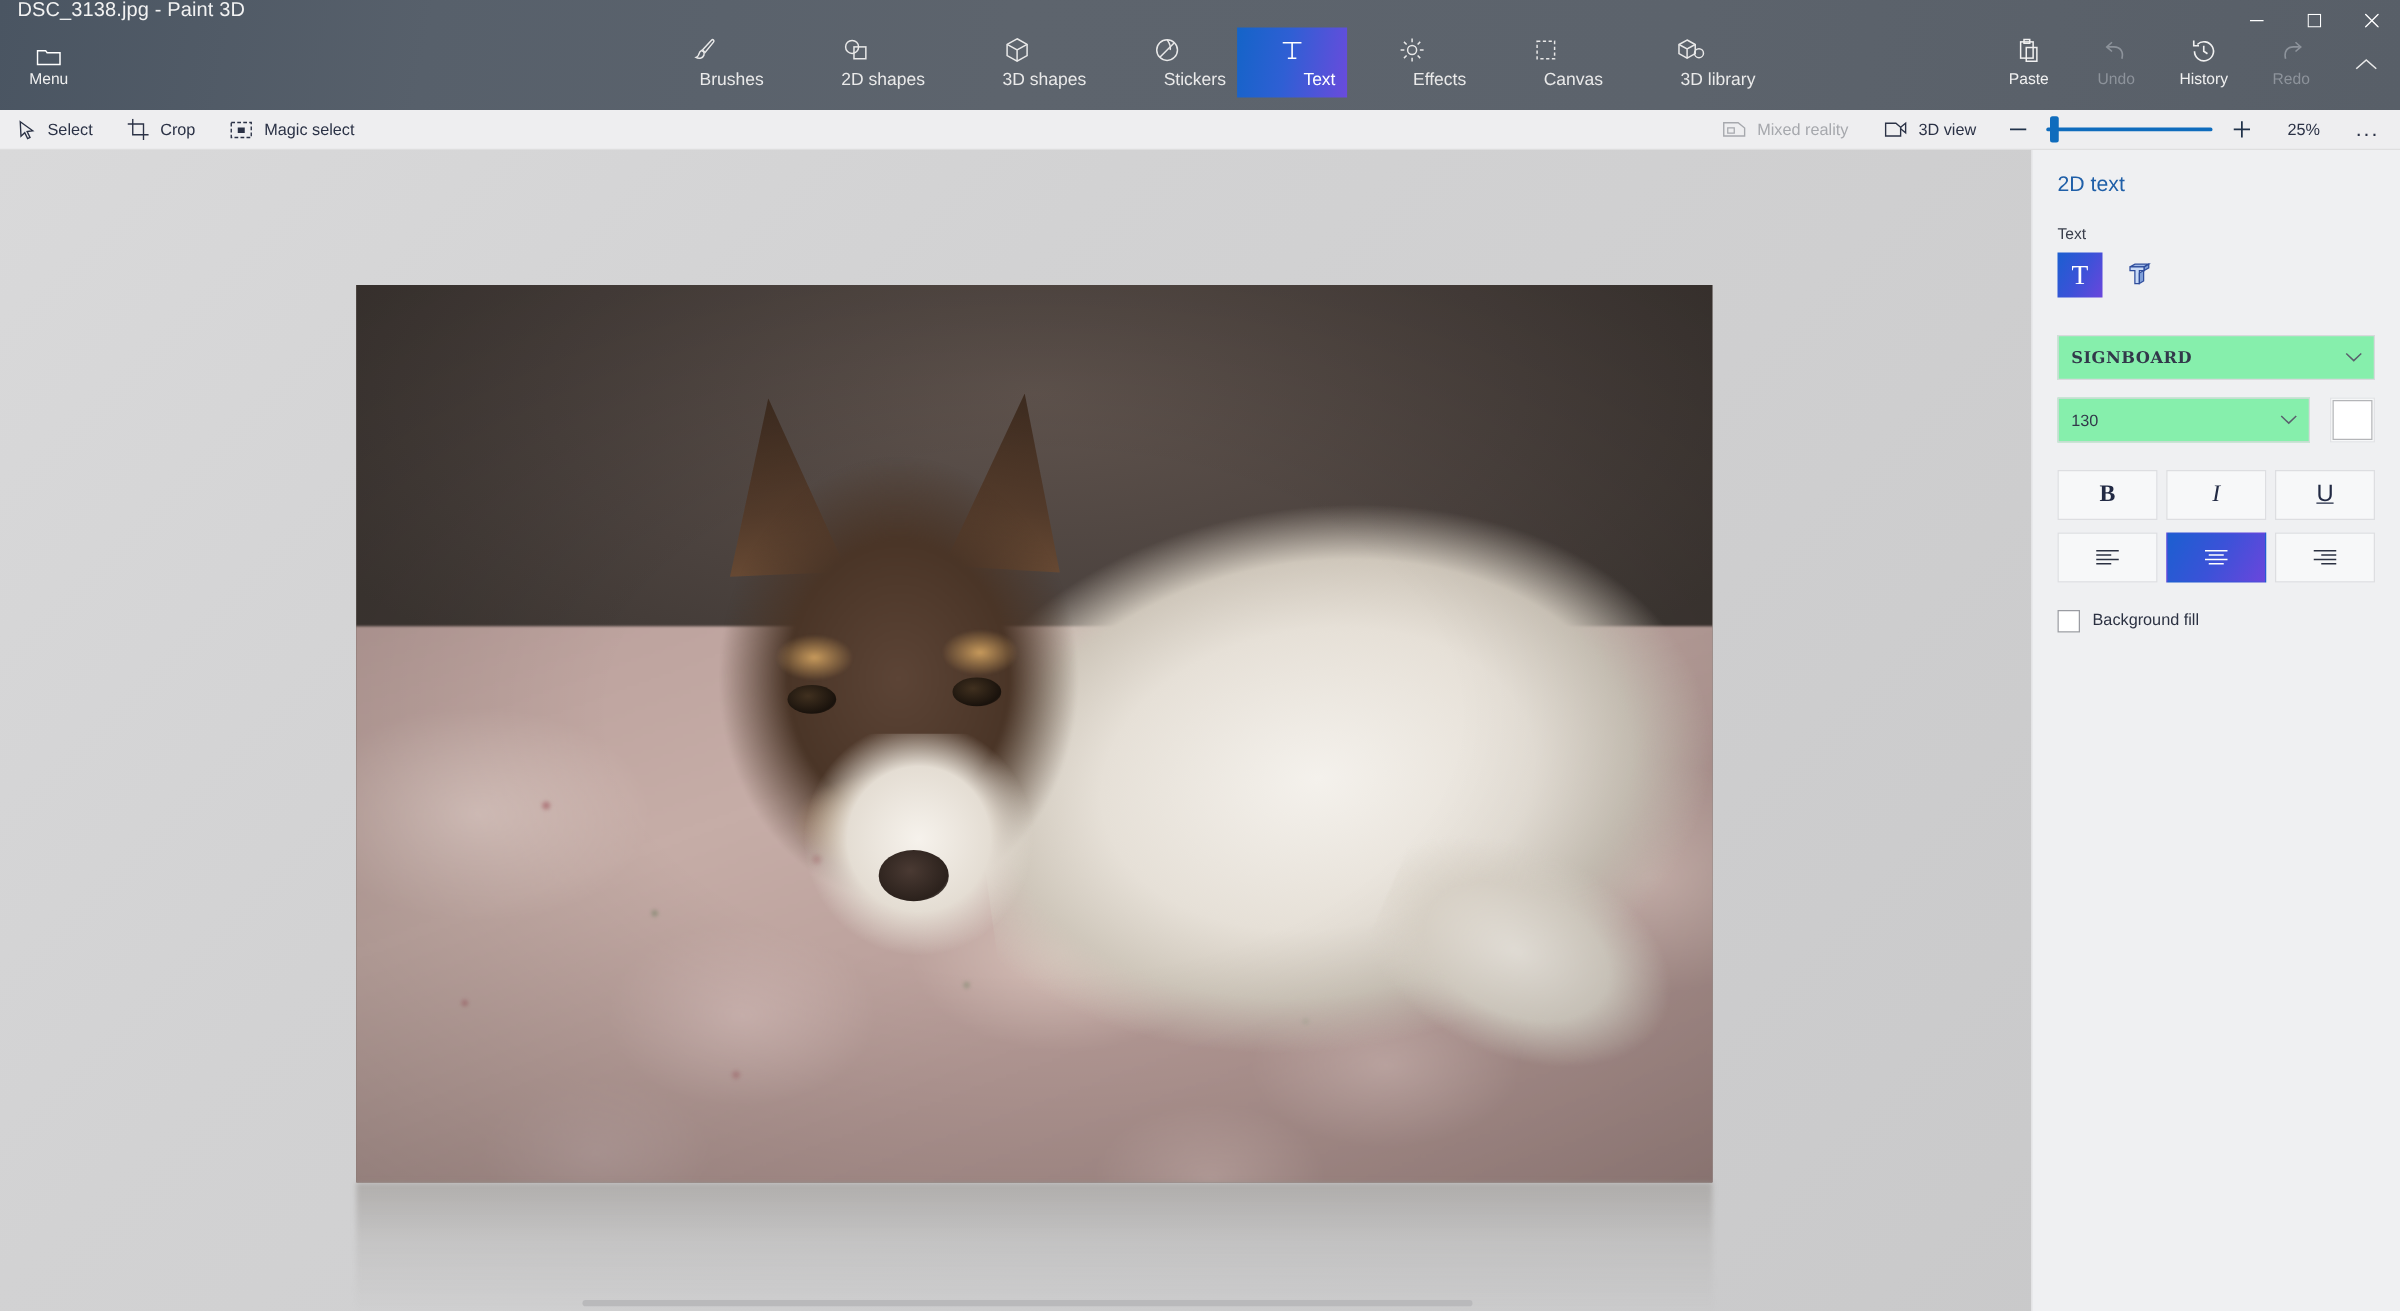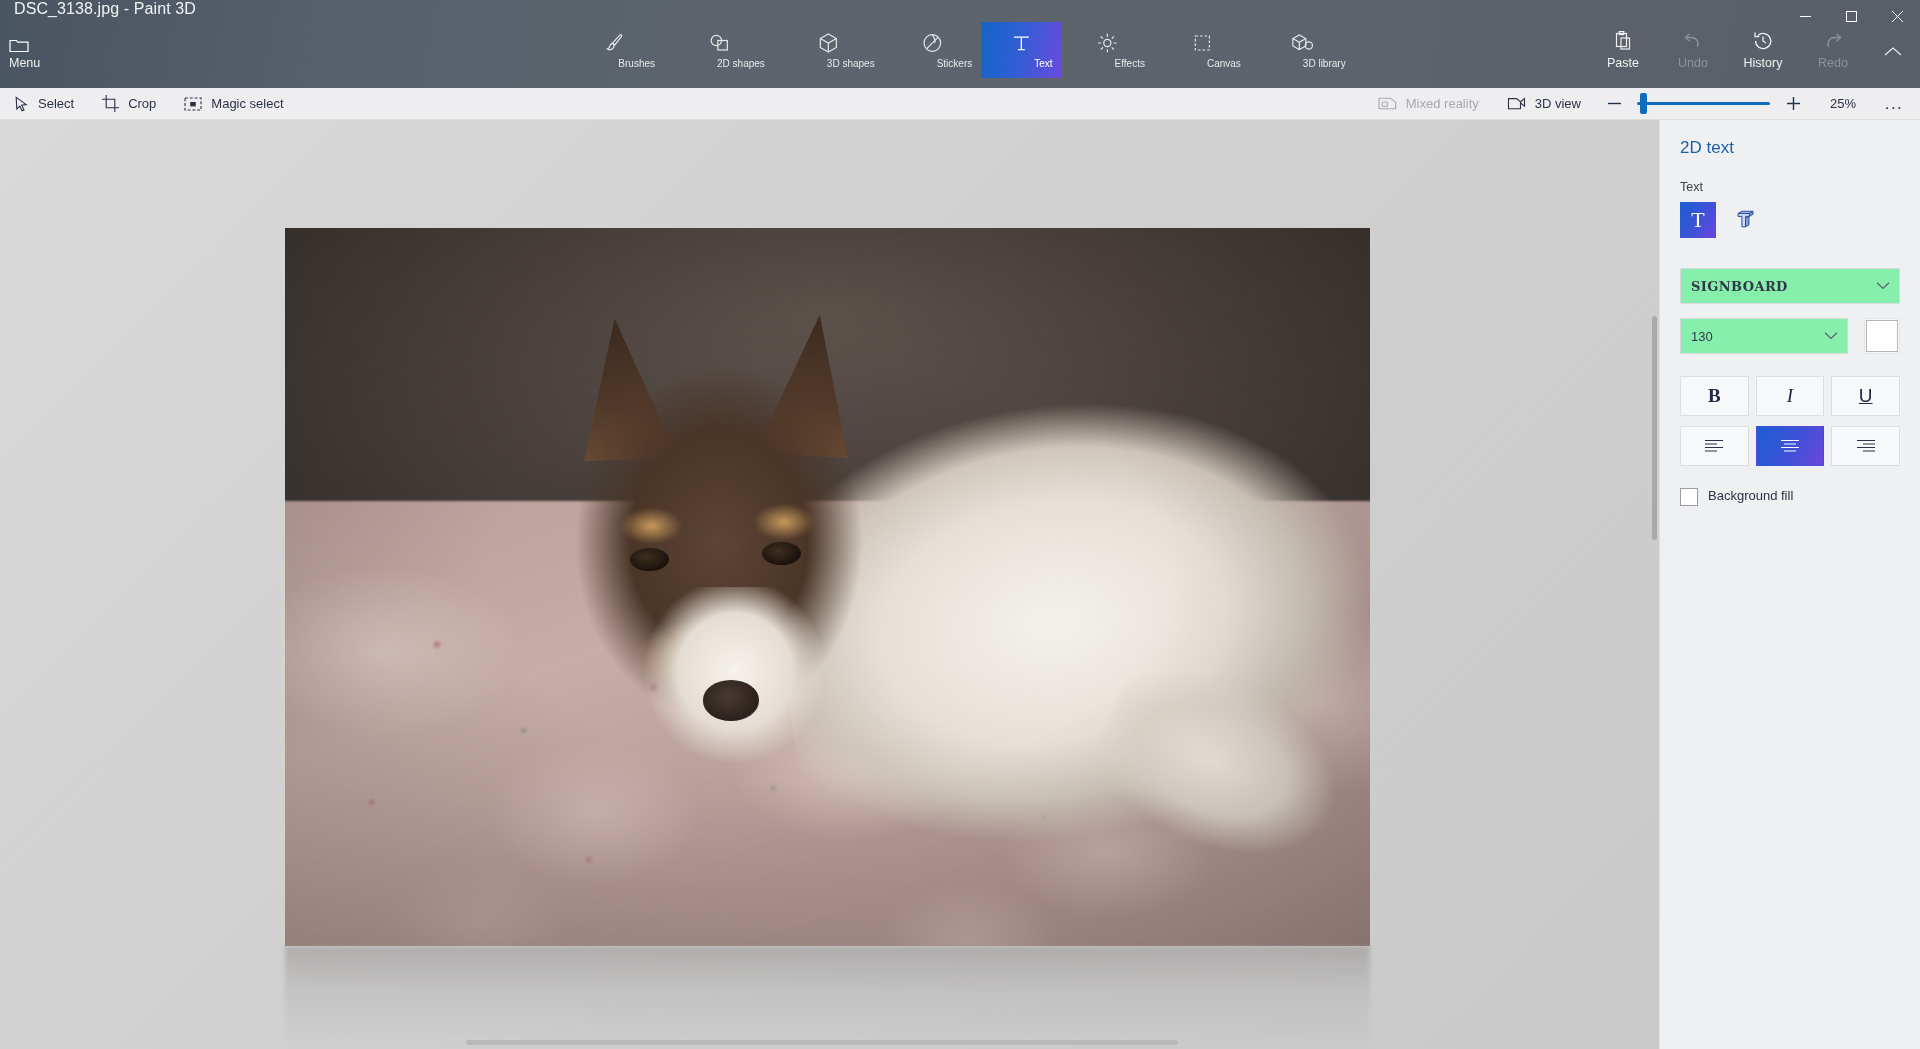--- a/index.html
+++ b/index.html
@@ -22,36 +22,36 @@
   }
   .wincontrols { position:absolute; right:0; top:0; height:32px; display:flex; }
   .wc {
     width:46px; height:32px; display:flex; align-items:center; justify-content:center;
     color:#ffffff;
   }
   .wc svg { display:block; }
 
   .menu-btn {
     position:absolute; left:9px; top:28px; width:60px; height:50px;
-    display:flex; flex-direction:column; justify-content:center;
+    display:flex; flex-direction:column; align-items:center; justify-content:center;
     gap:3px; color:#fff;
   }
   .menu-btn .lbl { font-size:12.5px; color:#f0f0f0; }
 
   
   .tabs {
     position:absolute; left:50%; transform:translateX(-50%); top:22px;
     display:flex; height:56px; align-items:stretch;
   }
   .tab {
     min-width:68px; padding:0 9px; height:56px;
     display:flex; flex-direction:column; align-items:center; justify-content:center;
     gap:4px; color:#eaeaea;
   }
-  .tab .lbl { font-size:10px; white-space:nowrap;margin-left:44px; }
+  .tab .lbl { font-size:14px; white-space:nowrap;margin-left:44px; }
   .tab.active {
     background:linear-gradient(100deg,#1464c8 0%,#2f5fd4 45%,#6a4bdc 100%);
     color:#ffffff;
   }
   .tab.active .lbl { color:#fff; }
 
   
   .rtools { position:absolute; right:52px; top:22px; display:flex; height:56px; }
   .rtool {
     width:70px; height:56px; display:flex; flex-direction:column;
@@ -247,21 +247,21 @@
     background:#a9a9ab; border-radius:3px;
   }
   
   .hscroll {
     position:absolute; left:466px; top:1040px; width:712px; height:5px;
     background:#b9b9bb; border-radius:3px;
   }
 
   
   .panel {
-    position:absolute; right:0; top:120px; width:261px; height:929px;
+    position:absolute; right:0; top:120px; width:295px; height:929px;
     background:#eff0f2; border-left:1px solid #e2e2e4;
     padding:18px 20px;
   }
   .panel-title { font-size:17px; color:#1f5fa8; margin-bottom:22px; }
   .panel-label { font-size:12.5px; color:#3a3f4c; margin-bottom:8px; }
   .type-row { display:flex; align-items:center; gap:12px; margin-bottom:30px; }
   .type-btn {
     width:36px; height:36px; display:flex; align-items:center; justify-content:center;
     font-size:22px;
   }

